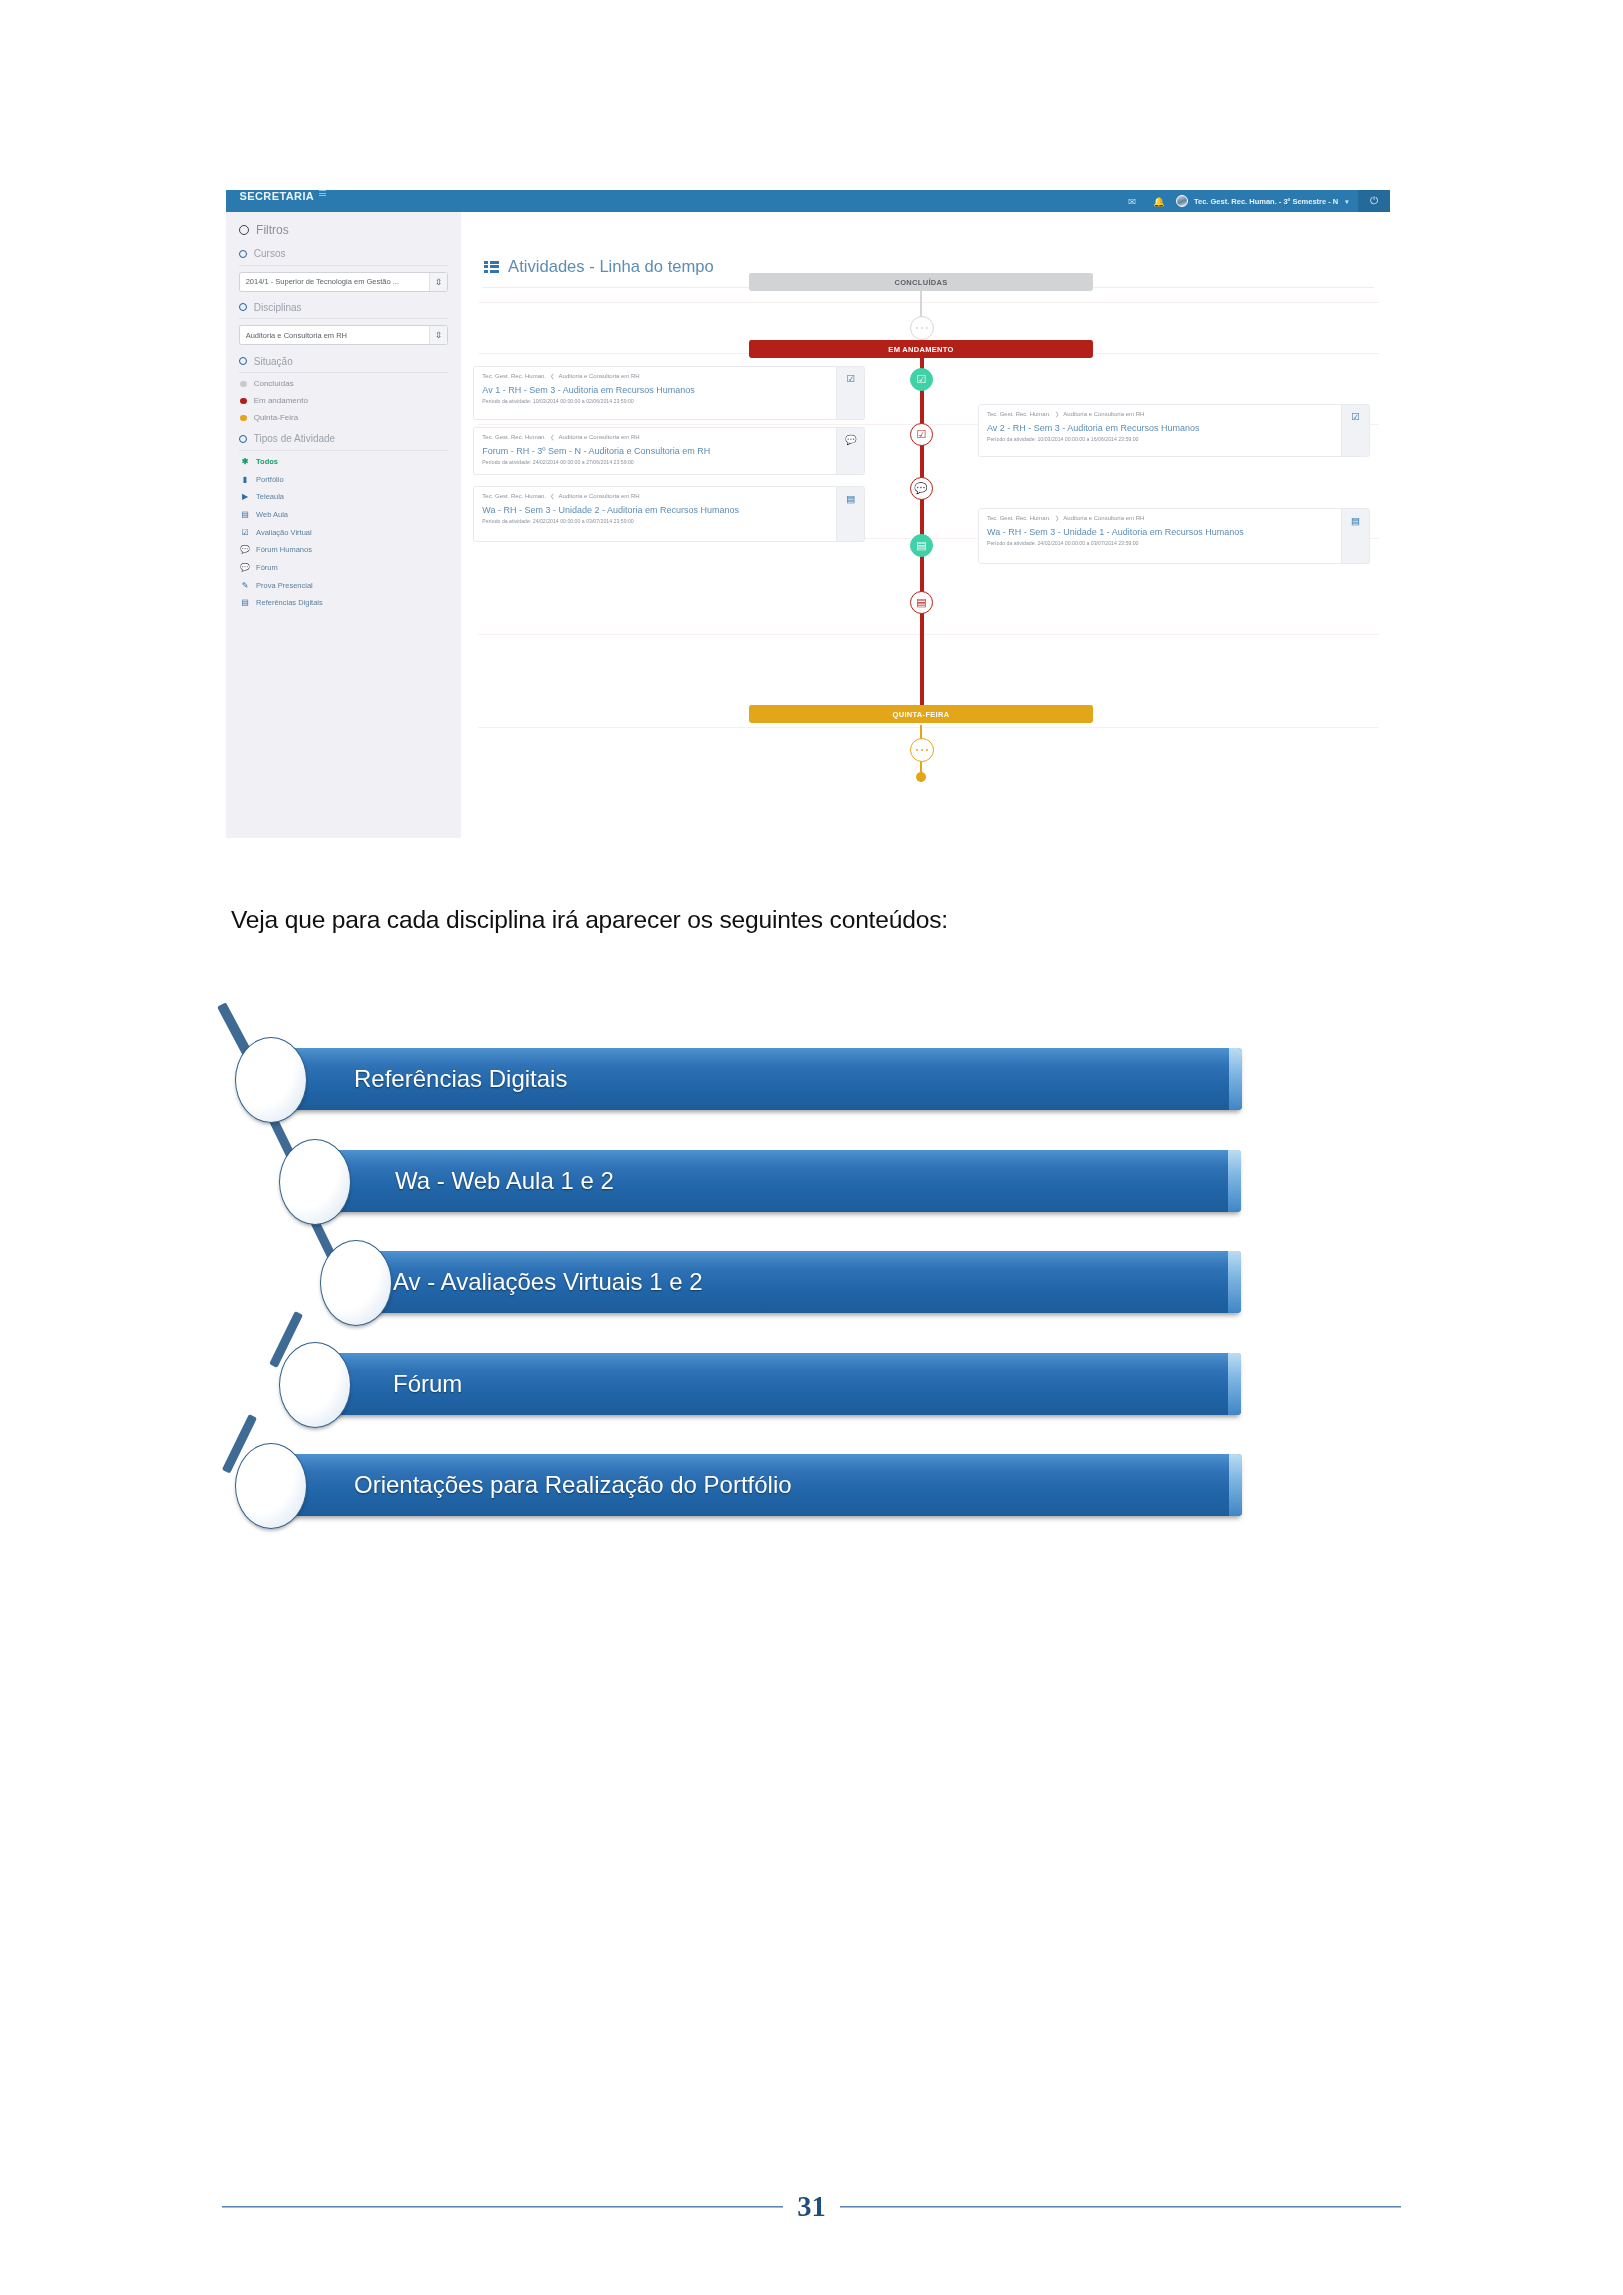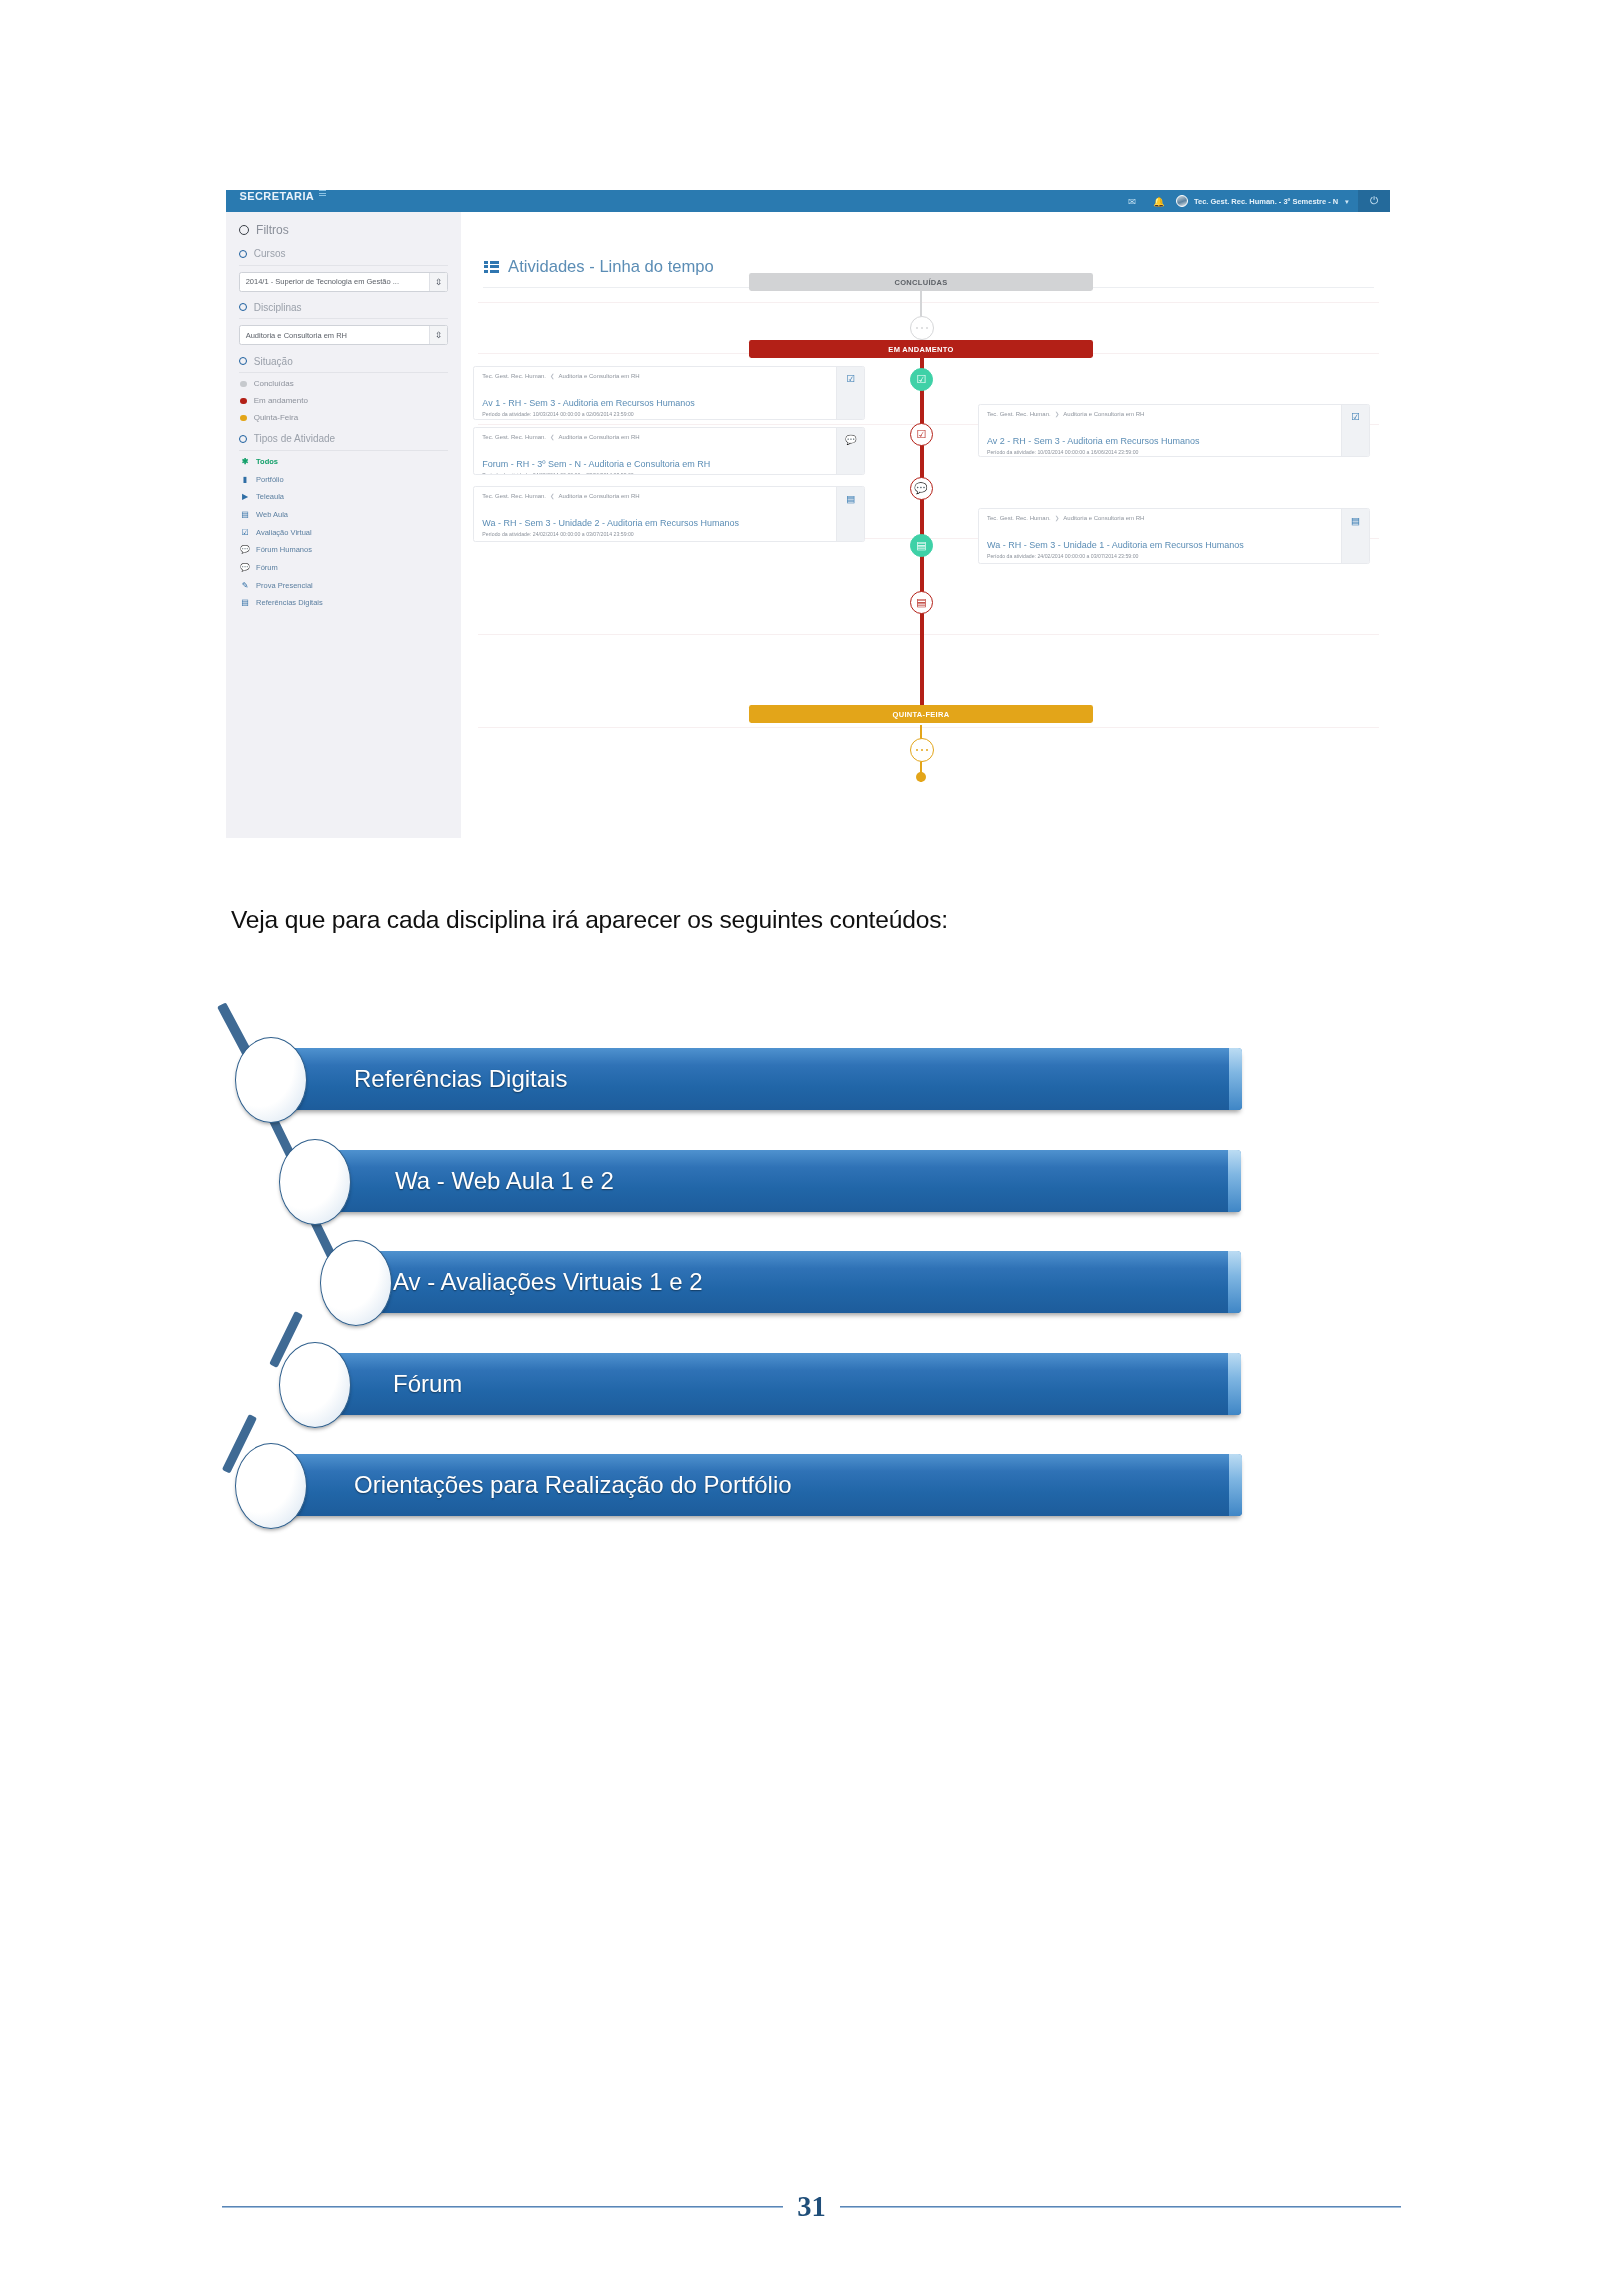--- a/index.html
+++ b/index.html
@@ -81,21 +81,21 @@
   .node{position:absolute;width:23px;height:23px;border-radius:50%;box-sizing:border-box;
         display:flex;align-items:center;justify-content:center;font-size:11px;}
   .node.done{background:#3fd1a7;color:#ffffff;border:1.2px solid #3fd1a7;}
   .node.prog{background:#ffffff;color:#b32017;border:1.8px solid #b32017;}
 
   
   .card{position:absolute;background:#ffffff;border:0.8px solid #e8eaee;border-radius:2.4px;display:flex;overflow:hidden;}
   .card-body{flex:1;padding:6.3px 7.1px 7.1px 8px;min-width:0;}
   .crumb{font-size:6px;color:#8e949d;display:flex;align-items:center;gap:4px;white-space:nowrap;}
   .crumb .chev{color:#b9bec6;font-size:5.5px;}
-  .card-title{font-size:9px;color:#5b8db5;line-height:1.18;margin-top:19px;}
+  .card-title{font-size:9px;color:#5b8db5;line-height:1.18;margin-top:6px;}
   .card-period{font-size:5.2px;color:#8d939c;margin-top:2.4px;}
   .card-ico{width:27px;background:#f0f2f5;border-left:0.8px solid #e8eaee;display:flex;align-items:flex-start;
             justify-content:center;padding-top:5.5px;color:#2f76b0;font-size:9.5px;}
   .beak{position:absolute;top:14.3px;width:0;height:0;}
   .beak.r{right:-7.1px;border-top:7.1px solid transparent;border-bottom:7.1px solid transparent;border-left:7.1px solid #edf0f3;}
   .beak.l{left:-7.1px;border-top:7.1px solid transparent;border-bottom:7.1px solid transparent;border-right:7.1px solid #ffffff;
           filter:drop-shadow(-0.8px 0 0 #e8eaee);}
 
   
   .bodytext{position:absolute;left:231px;top:906px;width:1189px;font-size:24.6px;color:#101010;

